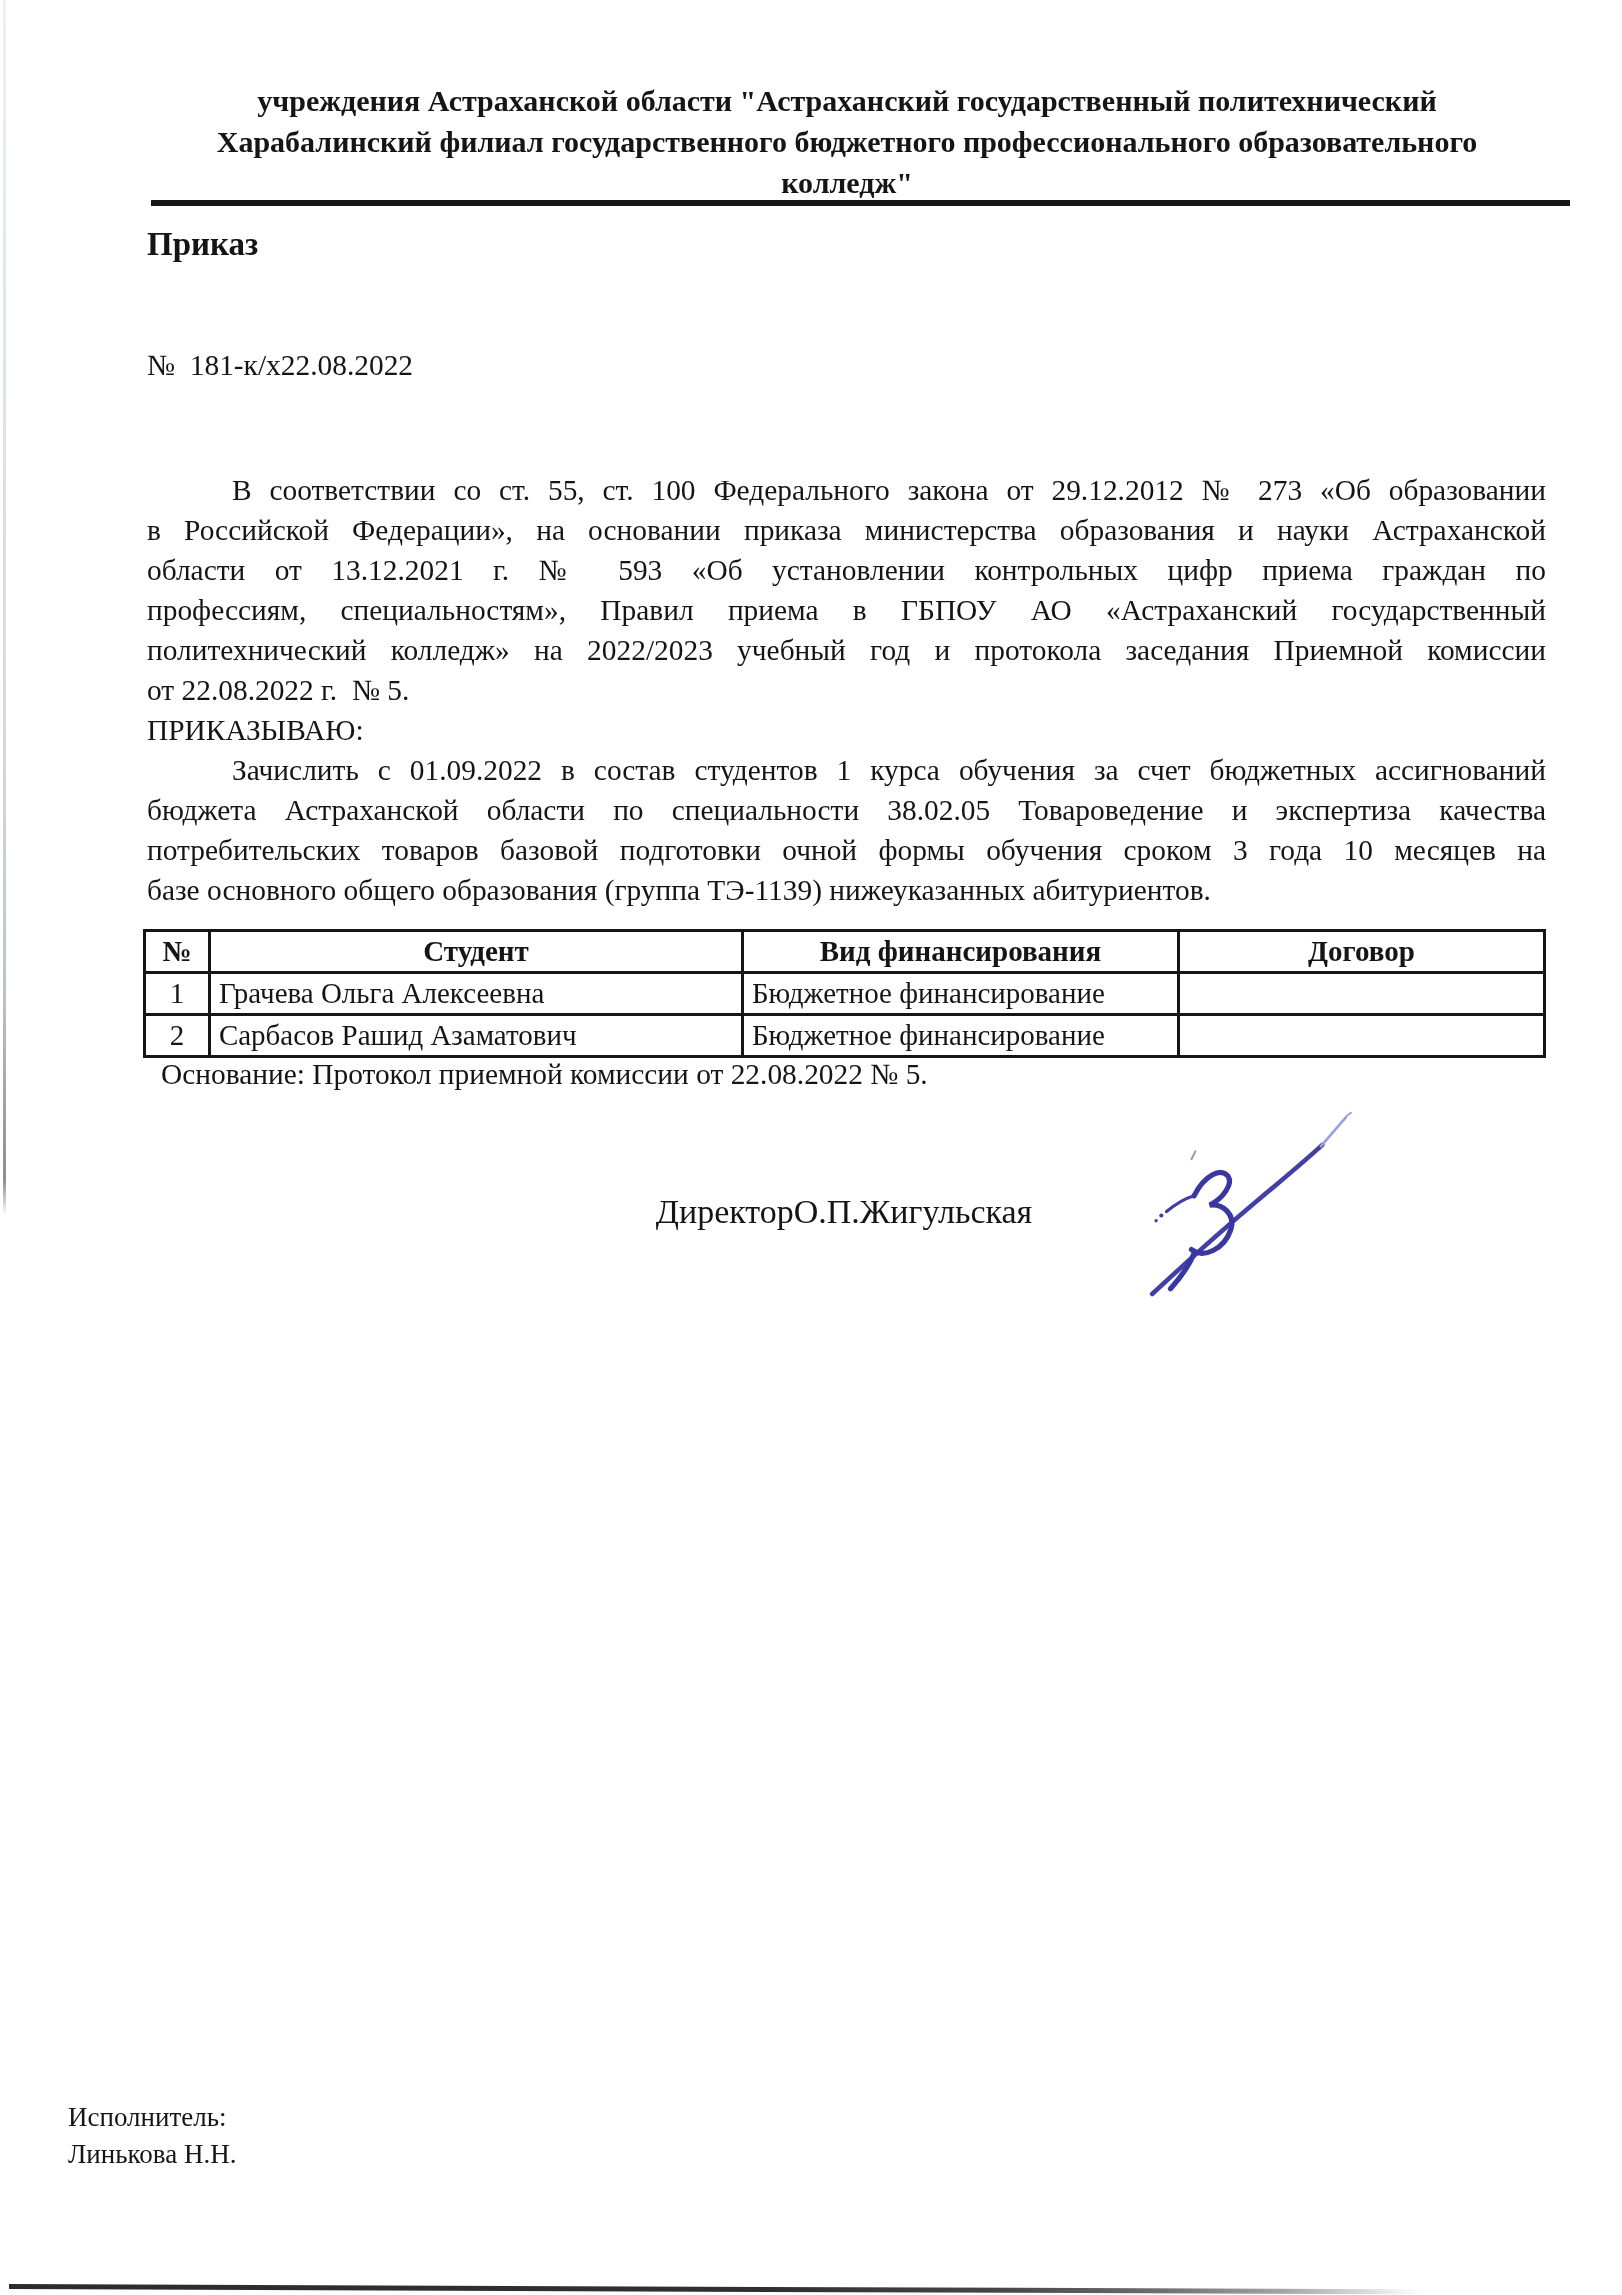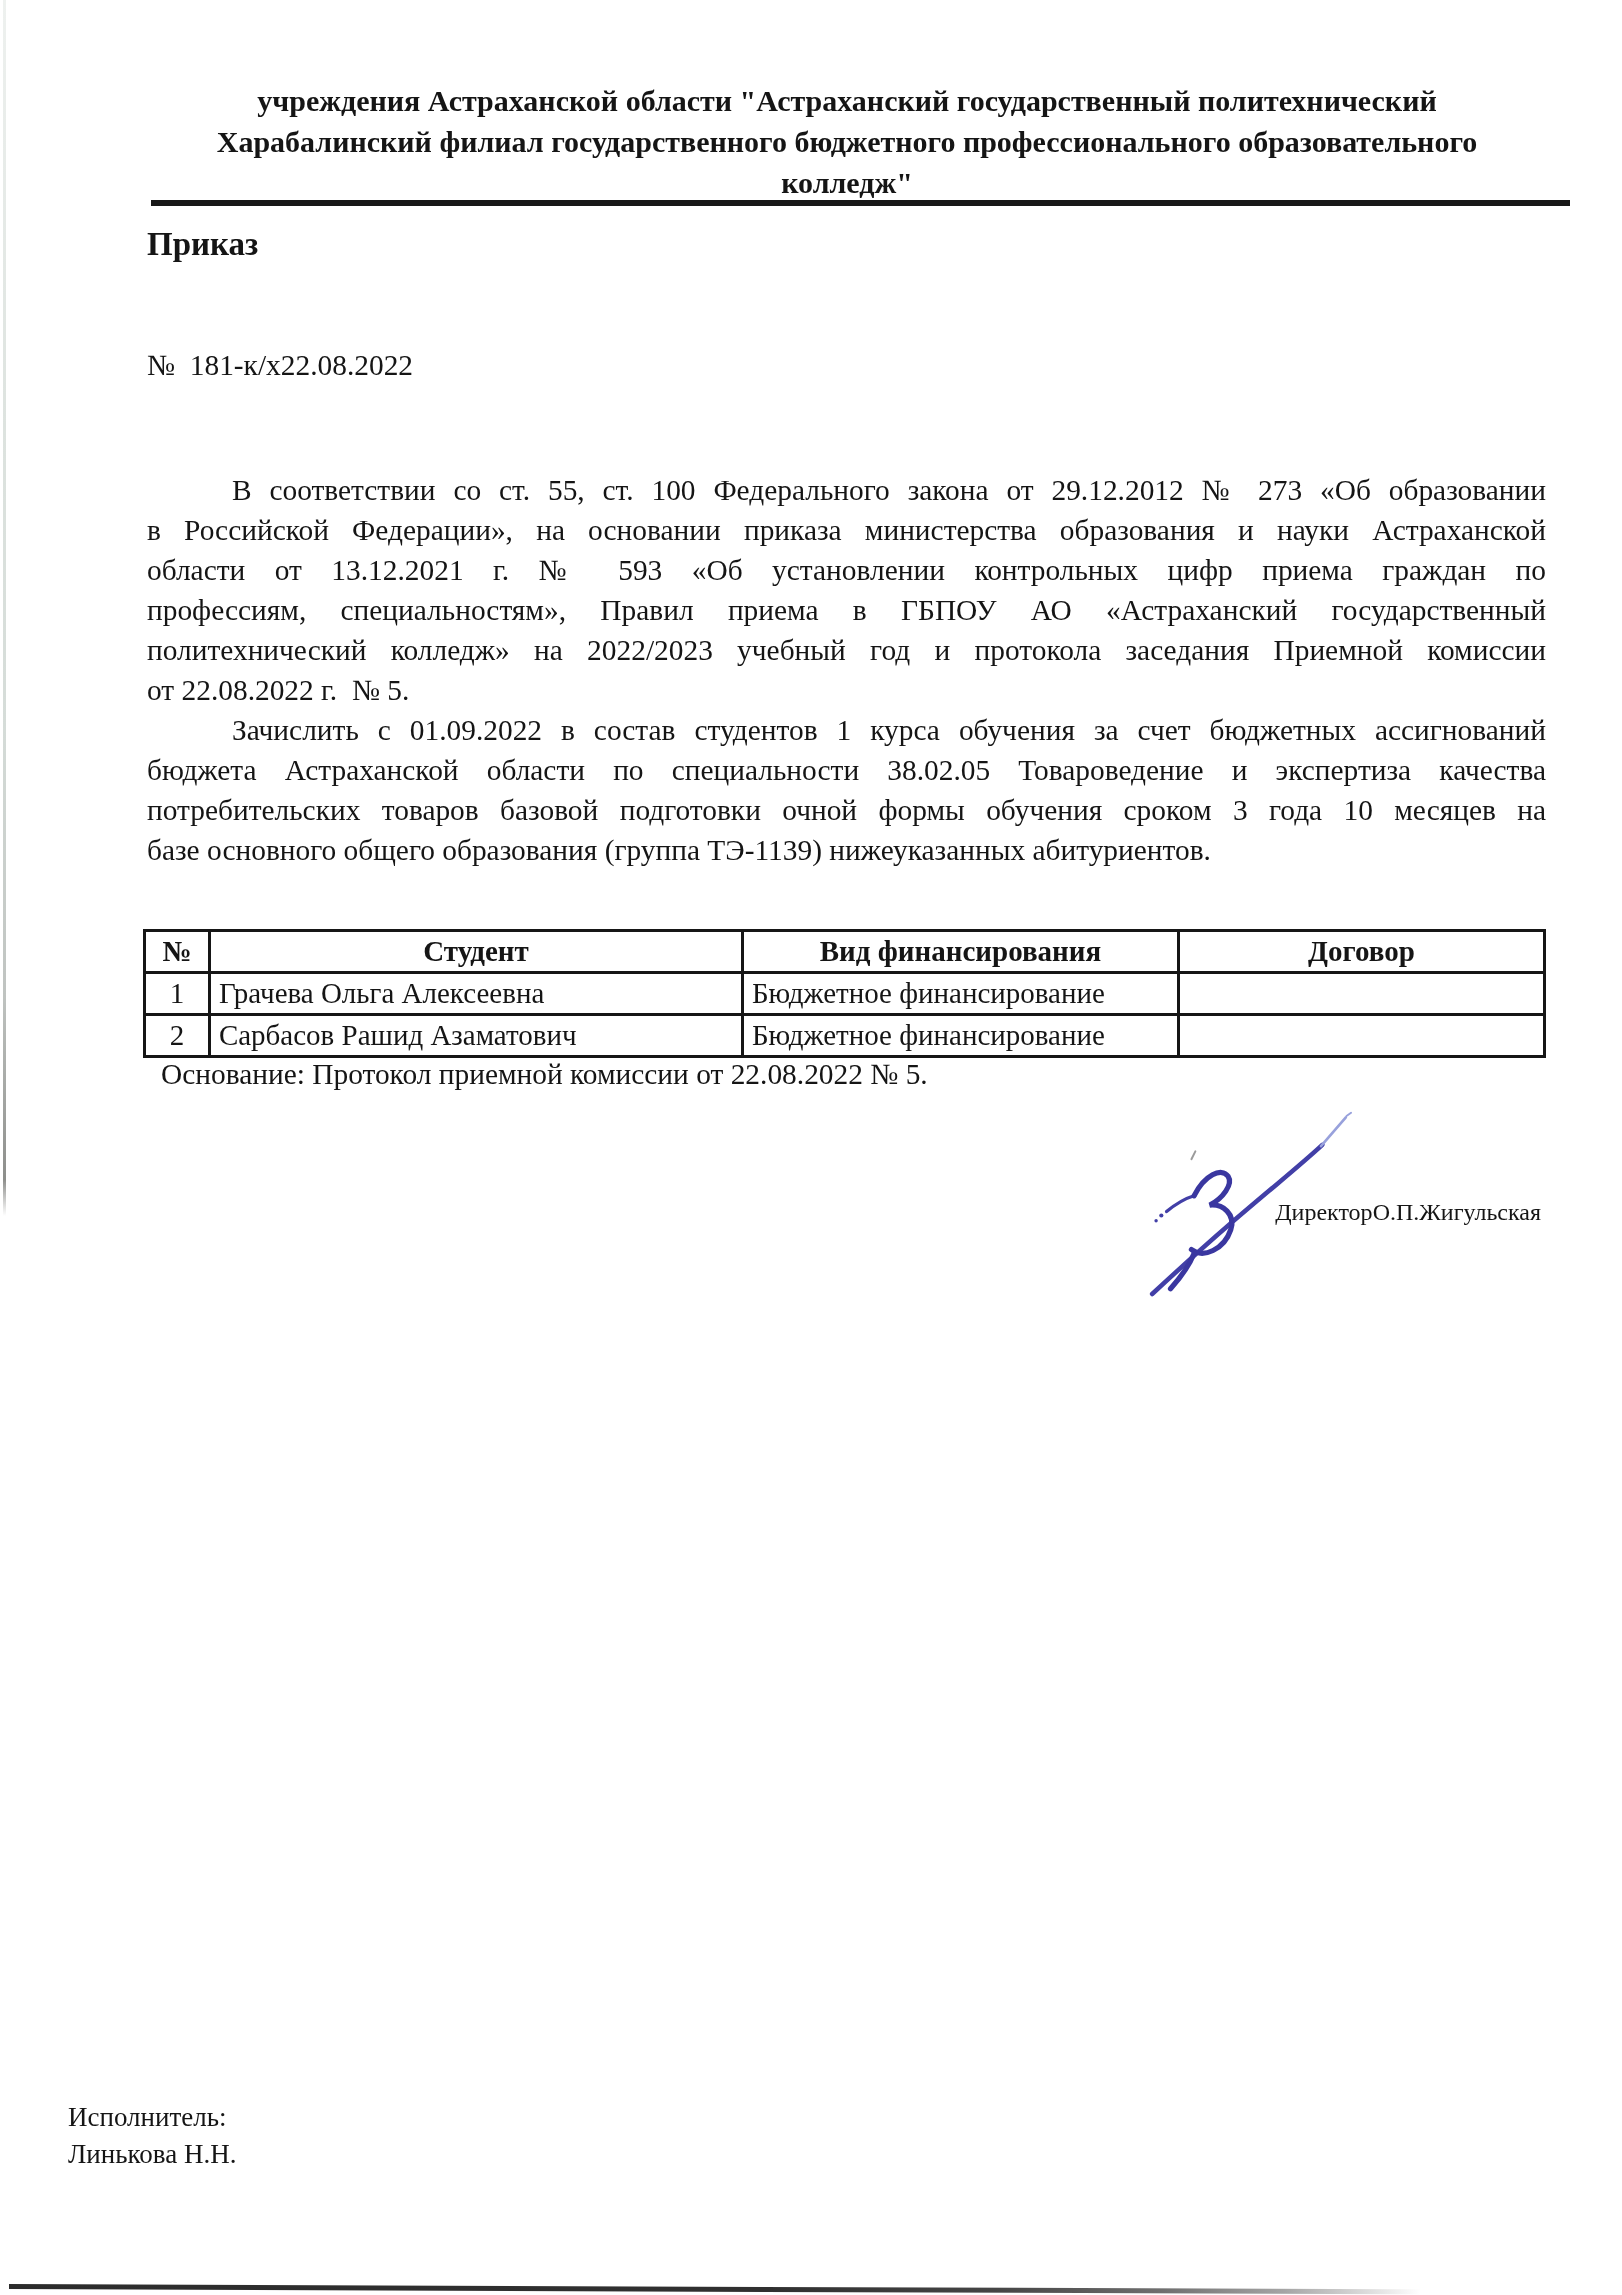--- a/index.html
+++ b/index.html
@@ -46,21 +46,21 @@
   .enroll-table th, .enroll-table td {
     border:3.3px solid #161616; height:39px; padding:0 0 0 7.9px;
     overflow:hidden; white-space:nowrap; vertical-align:middle;
   }
   .enroll-table th { font-weight:bold; text-align:center; padding:0; }
   .enroll-table td.col-num { text-align:center; padding:0; }
   .basis-line { position:absolute; top:1056px; left:161px; font-size:29.4px; line-height:37px;text-align:center; }
   
   .director-row {
     position:absolute; top:1192px; left:147px; width:1394px;
-    display:flex; justify-content:flex-end; font-size:24px; line-height:40px;
+    display:flex; justify-content:center; font-size:34px; line-height:40px;
   }
   .signature-svg { position:absolute; left:1126px; top:1099px; width:229px; height:216px; }
   
   .executor-block { position:absolute; left:68px; top:2099px; font-size:27px; line-height:37px; }
 </style>
 </head>
 <body>
 
 <div class="page">
 
@@ -84,20 +84,21 @@
 
   <div class="body-block">
     <div class="para">
         <div class="tline">В соответствии со ст. 55, ст. 100 Федерального закона от 29.12.2012 № 273 «Об образовании</div>
         <div class="tline">в Российской Федерации», на основании приказа министерства образования и науки Астраханской</div>
         <div class="tline">области от 13.12.2021 г. № 593 «Об установлении контрольных цифр приема граждан по</div>
         <div class="tline">профессиям, специальностям», Правил приема в ГБПОУ АО «Астраханский государственный</div>
         <div class="tline">политехнический колледж» на 2022/2023 учебный год и протокола заседания Приемной комиссии</div>
         <div class="tline">от 22.08.2022 г.&nbsp; № 5.</div>
       </div>
+    <div class="decree-word">ПРИКАЗЫВАЮ:</div>
     <div class="para">
         <div class="tline">Зачислить с 01.09.2022 в состав студентов 1 курса обучения за счет бюджетных ассигнований</div>
         <div class="tline">бюджета Астраханской области по специальности 38.02.05 Товароведение и экспертиза качества</div>
         <div class="tline">потребительских товаров базовой подготовки очной формы обучения сроком 3 года 10 месяцев на</div>
         <div class="tline">базе основного общего образования (группа ТЭ-1139) нижеуказанных абитуриентов.</div>
       </div>
   </div>
 
   <table class="enroll-table">
     <colgroup>

